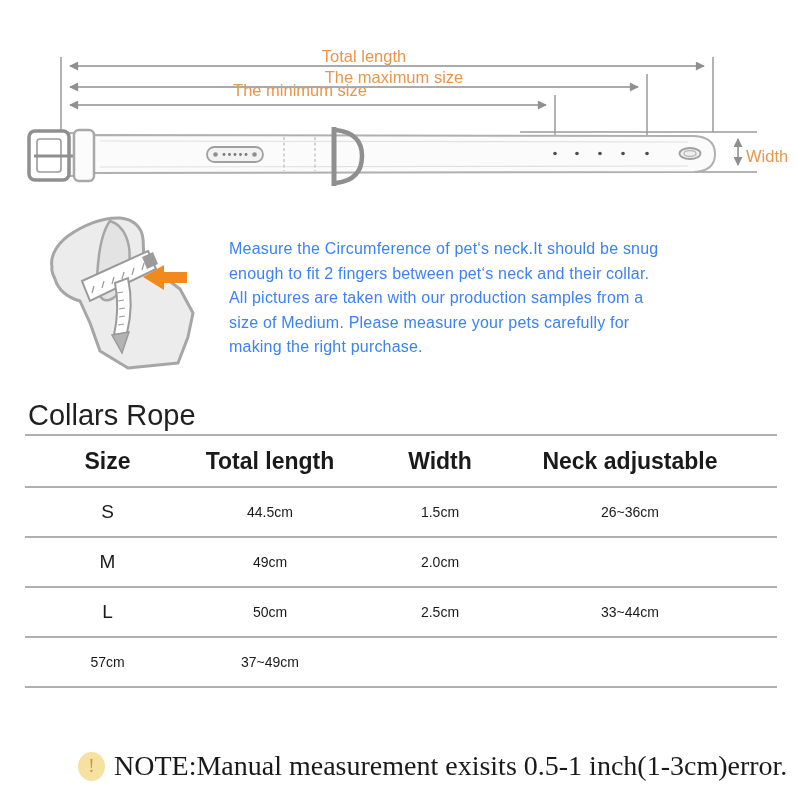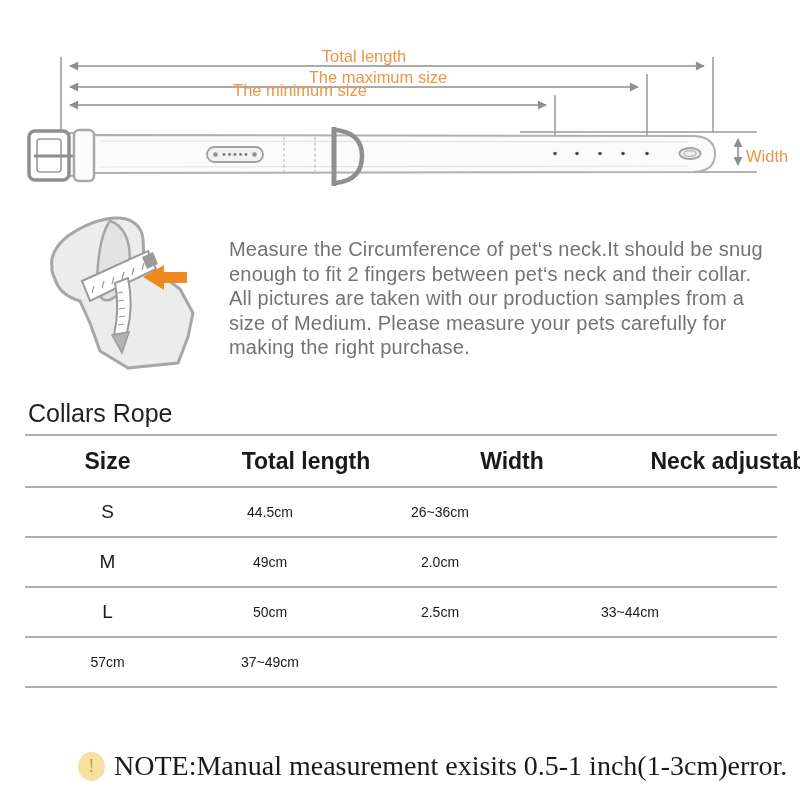--- a/index.html
+++ b/index.html
@@ -4,27 +4,27 @@
 <style>
   html,body{margin:0;padding:0;}
   body{width:800px;height:800px;background:#ffffff;font-family:"Liberation Sans",sans-serif;position:relative;overflow:hidden;}
   .abs{position:absolute;}
 
   
   .m-label{position:absolute;color:#E8964A;font-size:16.5px;line-height:18px;white-space:nowrap;transform:translateX(-50%);}
   .m-label.left-anchor{transform:none;}
 
   
-  .instructions{position:absolute;left:229px;top:237px;width:540px;font-size:20px;line-height:24.5px;color:#737373;white-space:pre-line;letter-spacing:0.2px;}
-
-  
-  .table-caption{position:absolute;left:28px;top:399px;font-size:25px;color:#1f1f1f;}
+  .instructions{position:absolute;left:229px;top:237px;width:540px;font-size:16px;line-height:24.5px;color:#3b82f6;white-space:pre-line;letter-spacing:0.2px;}
+
+  
+  .table-caption{position:absolute;left:28px;top:399px;font-size:29px;color:#1f1f1f;}
   .size-table{position:absolute;left:25px;top:434px;width:752px;border-top:2px solid #b0b0b0;}
   .trow{display:grid;grid-template-columns:165px 160px 180px 200px;align-items:center;height:48px;border-bottom:2px solid #b0b0b0;}
-  .trow.header{height:50px;gap:36px;}
+  .trow.header{height:50px;}
   .tcell{text-align:center;color:#1a1a1a;font-size:14px;}
   .trow.header .tcell{font-weight:bold;font-size:23px;}
   .tcell.size-col{font-size:19px;}
   .trow.header .tcell.size-col{font-size:23px;}
 
   
   .note-row{position:absolute;left:78px;top:748px;height:36px;display:flex;align-items:center;}
   .note-icon{width:27px;height:29px;border-radius:50%;background:#F7E1A0;color:#CE953F;font-family:"Liberation Serif",serif;font-size:19px;display:flex;align-items:center;justify-content:center;flex:0 0 auto;}
   .note-text{margin-left:9px;font-family:"Liberation Serif",serif;font-size:28px;color:#1a1a1a;white-space:nowrap;}
 </style>
@@ -100,21 +100,21 @@
       <circle cx="555" cy="153.5" r="1.8"></circle>
       <circle cx="577" cy="153.5" r="1.8"></circle>
       <circle cx="600" cy="153.5" r="1.8"></circle>
       <circle cx="623" cy="153.5" r="1.8"></circle>
       <circle cx="647" cy="153.5" r="1.8"></circle>
     </g>
   </g>
 </svg>
 
 <div class="m-label" style="left:364px;top:47px">Total length</div>
-<div class="m-label" style="left:378px;top:68px">The maximum size</div>
+<div class="m-label" style="left:394px;top:68px">The maximum size</div>
 <div class="m-label" style="left:300px;top:81px">The minimum size</div>
 <div class="m-label left-anchor" style="left:746px;top:147px">Width</div>
 
 <svg class="abs" style="left:30px;top:205px" width="180" height="175" viewBox="0 0 180 175">
 
   <path d="M 22 62
     C 20 52 26 40 38 31
     C 52 21 72 12 90 13
     C 103 14 112 22 113 34
     C 114 44 112 52 118 60
@@ -166,20 +166,21 @@
 <div class="size-table">
   <div class="trow header">
     <div class="tcell size-col">Size</div>
     <div class="tcell">Total length</div>
     <div class="tcell">Width</div>
     <div class="tcell">Neck adjustable</div>
   </div>
   <div class="trow">
     <div class="tcell size-col">S</div>
     <div class="tcell">44.5cm</div>
+    <div class="tcell">1.5cm</div>
     <div class="tcell">26~36cm</div>
   </div>
   <div class="trow">
     <div class="tcell size-col">M</div>
     <div class="tcell">49cm</div>
     <div class="tcell">2.0cm</div>
   </div>
   <div class="trow">
     <div class="tcell size-col">L</div>
     <div class="tcell">50cm</div>

